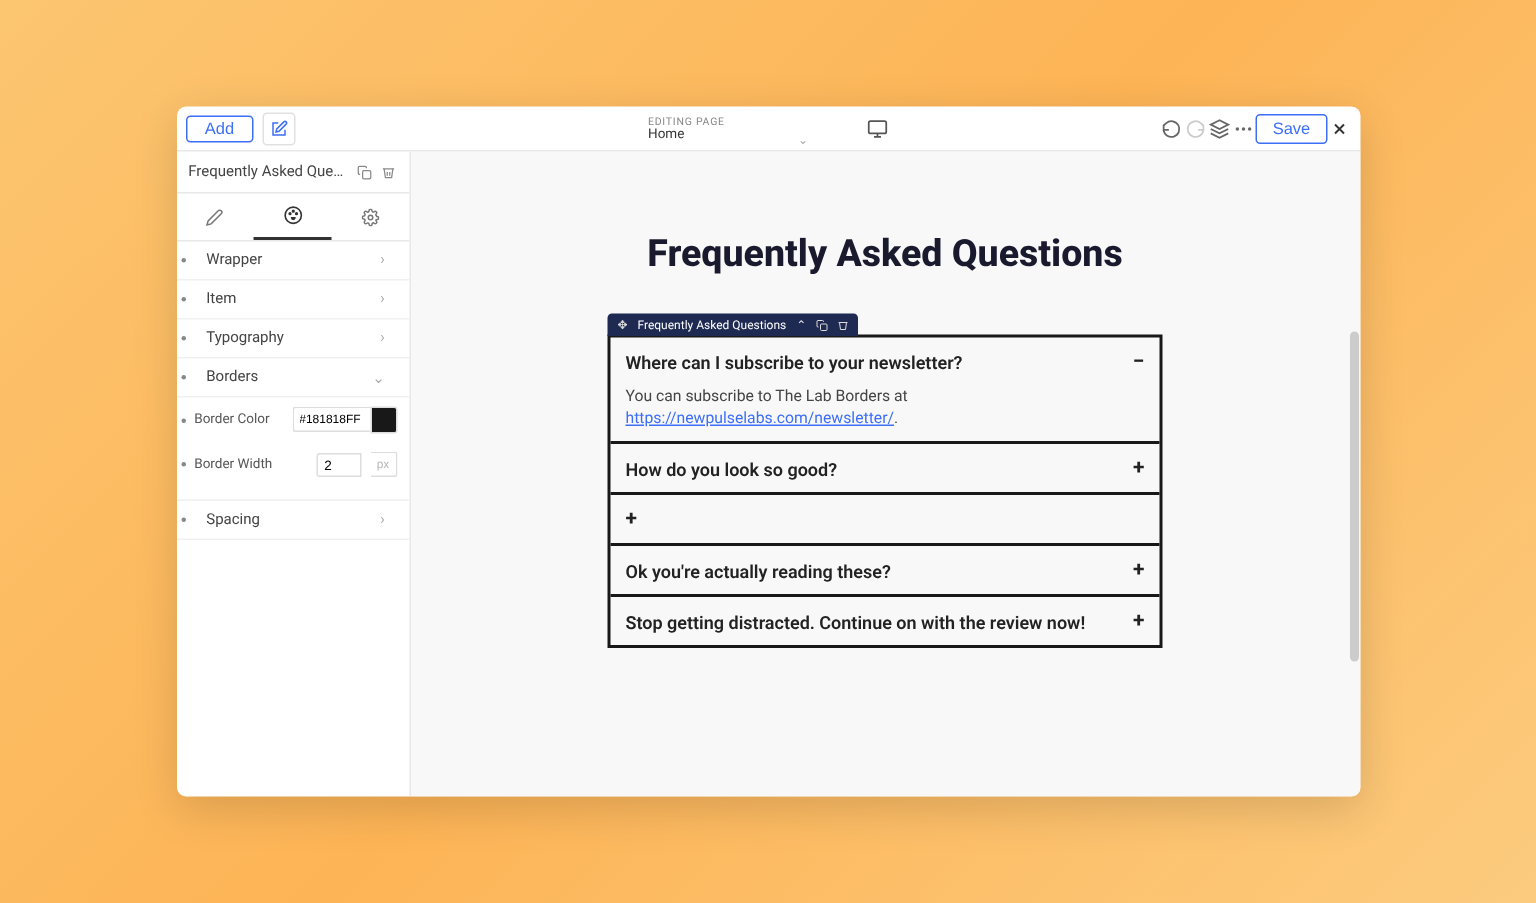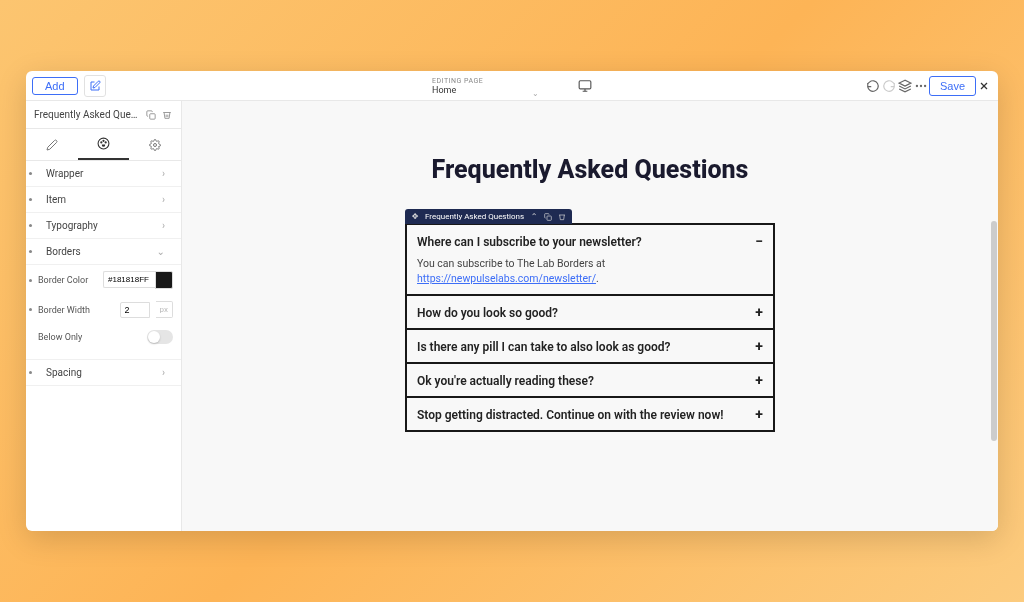--- a/index.html
+++ b/index.html
@@ -6,21 +6,21 @@
 body {
   font-family: -apple-system, BlinkMacSystemFont, "Segoe UI", Roboto, sans-serif;
   background: linear-gradient(135deg, #fcc570 0%, #fdb456 50%, #fccb7e 100%);
   width: 1024px;
   height: 602px;
   display: flex;
   align-items: center;
   justify-content: center;
 }
 .app-window {
-  width: 972px;
+  width: 789px;
   height: 460px;
   background: #fff;
   border-radius: 6px;
   box-shadow: 0 8px 30px rgba(0,0,0,0.15);
   display: flex;
   flex-direction: column;
   overflow: hidden;
 }
 .top-toolbar {
   height: 30px;
@@ -461,24 +461,20 @@
           <div class="color-swatch" style="background:#181818"></div>
         </div>
       </div>
 
       <div class="panel-field">
         <span class="panel-field-label">Border Width</span>
         <input class="width-input" value="2" style="">
         <span class="width-unit">px</span>
       </div>
 
-      <div class="panel-field no-bullet">
-        <span class="panel-field-label">Below Only</span>
-        <div class="toggle"></div>
-      </div>
 
       <div class="panel-divider"></div>
 
       <div class="panel-section">
         <span class="panel-section-label">Spacing</span>
         <span class="panel-chevron">›</span>
       </div>
     </div>
 
     <div class="canvas">
@@ -515,21 +511,20 @@
             </div>
           </div>
           <div class="faq-item">
             <div class="faq-q-row">
               <span class="faq-q">How do you look so good?</span>
               <span class="faq-toggle">+</span>
             </div>
           </div>
           <div class="faq-item">
             <div class="faq-q-row">
-              <span class="faq-q">Is there any pill I can take to also look as good?</span>
               <span class="faq-toggle">+</span>
             </div>
           </div>
           <div class="faq-item">
             <div class="faq-q-row">
               <span class="faq-q">Ok you're actually reading these?</span>
               <span class="faq-toggle">+</span>
             </div>
           </div>
           <div class="faq-item">

